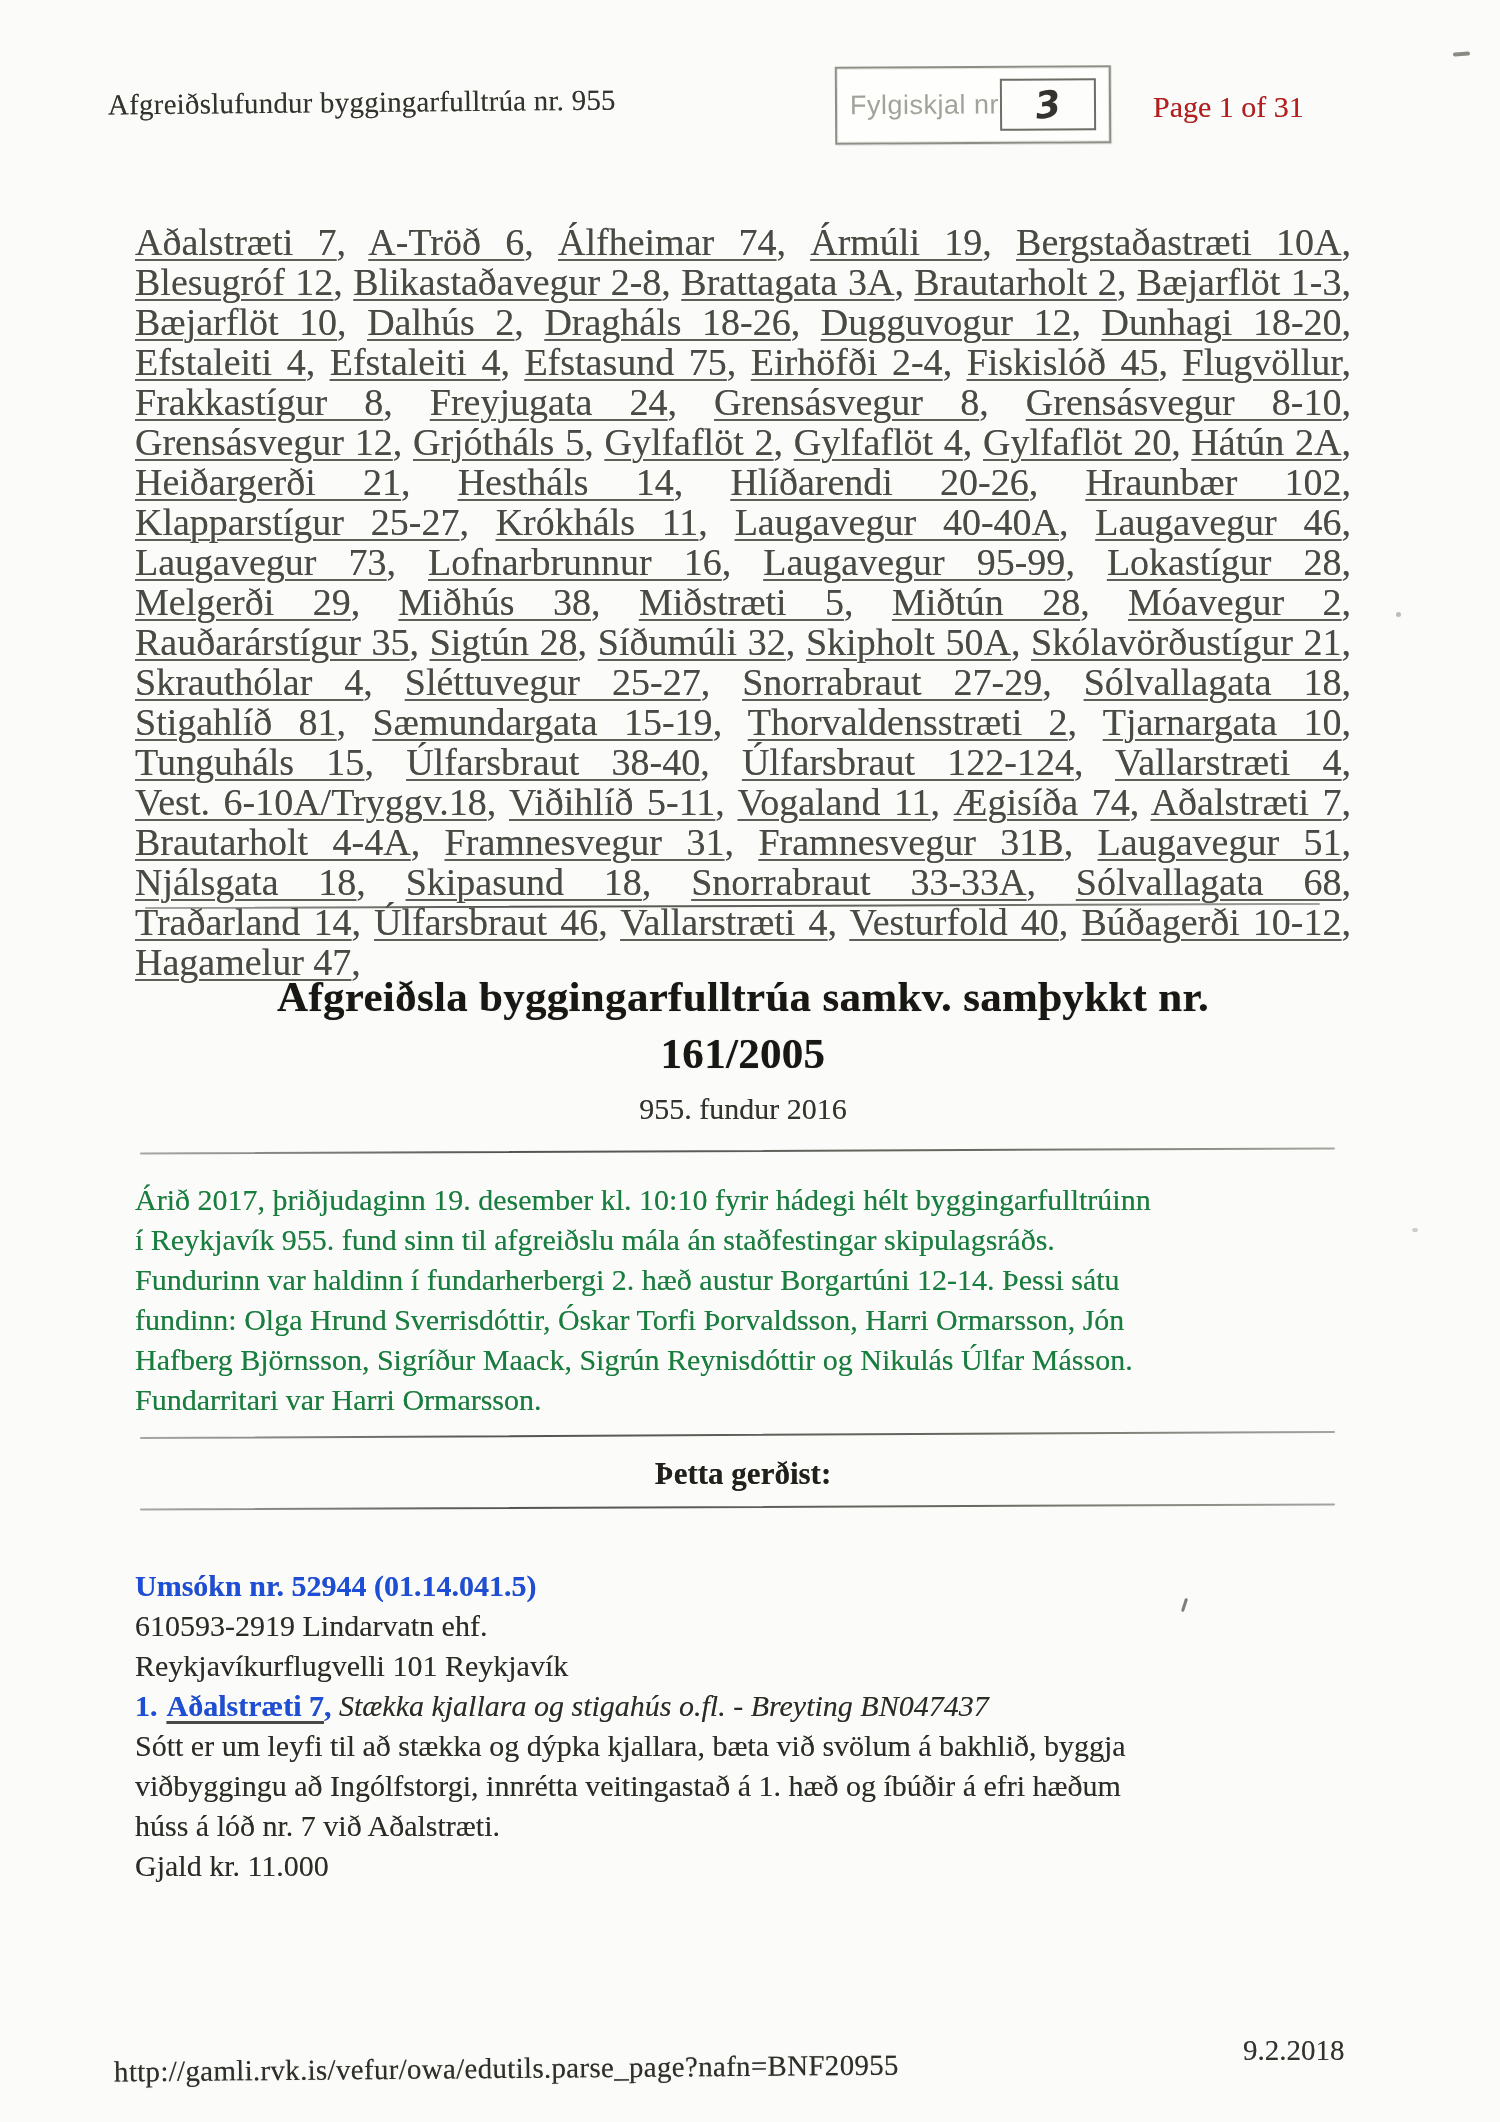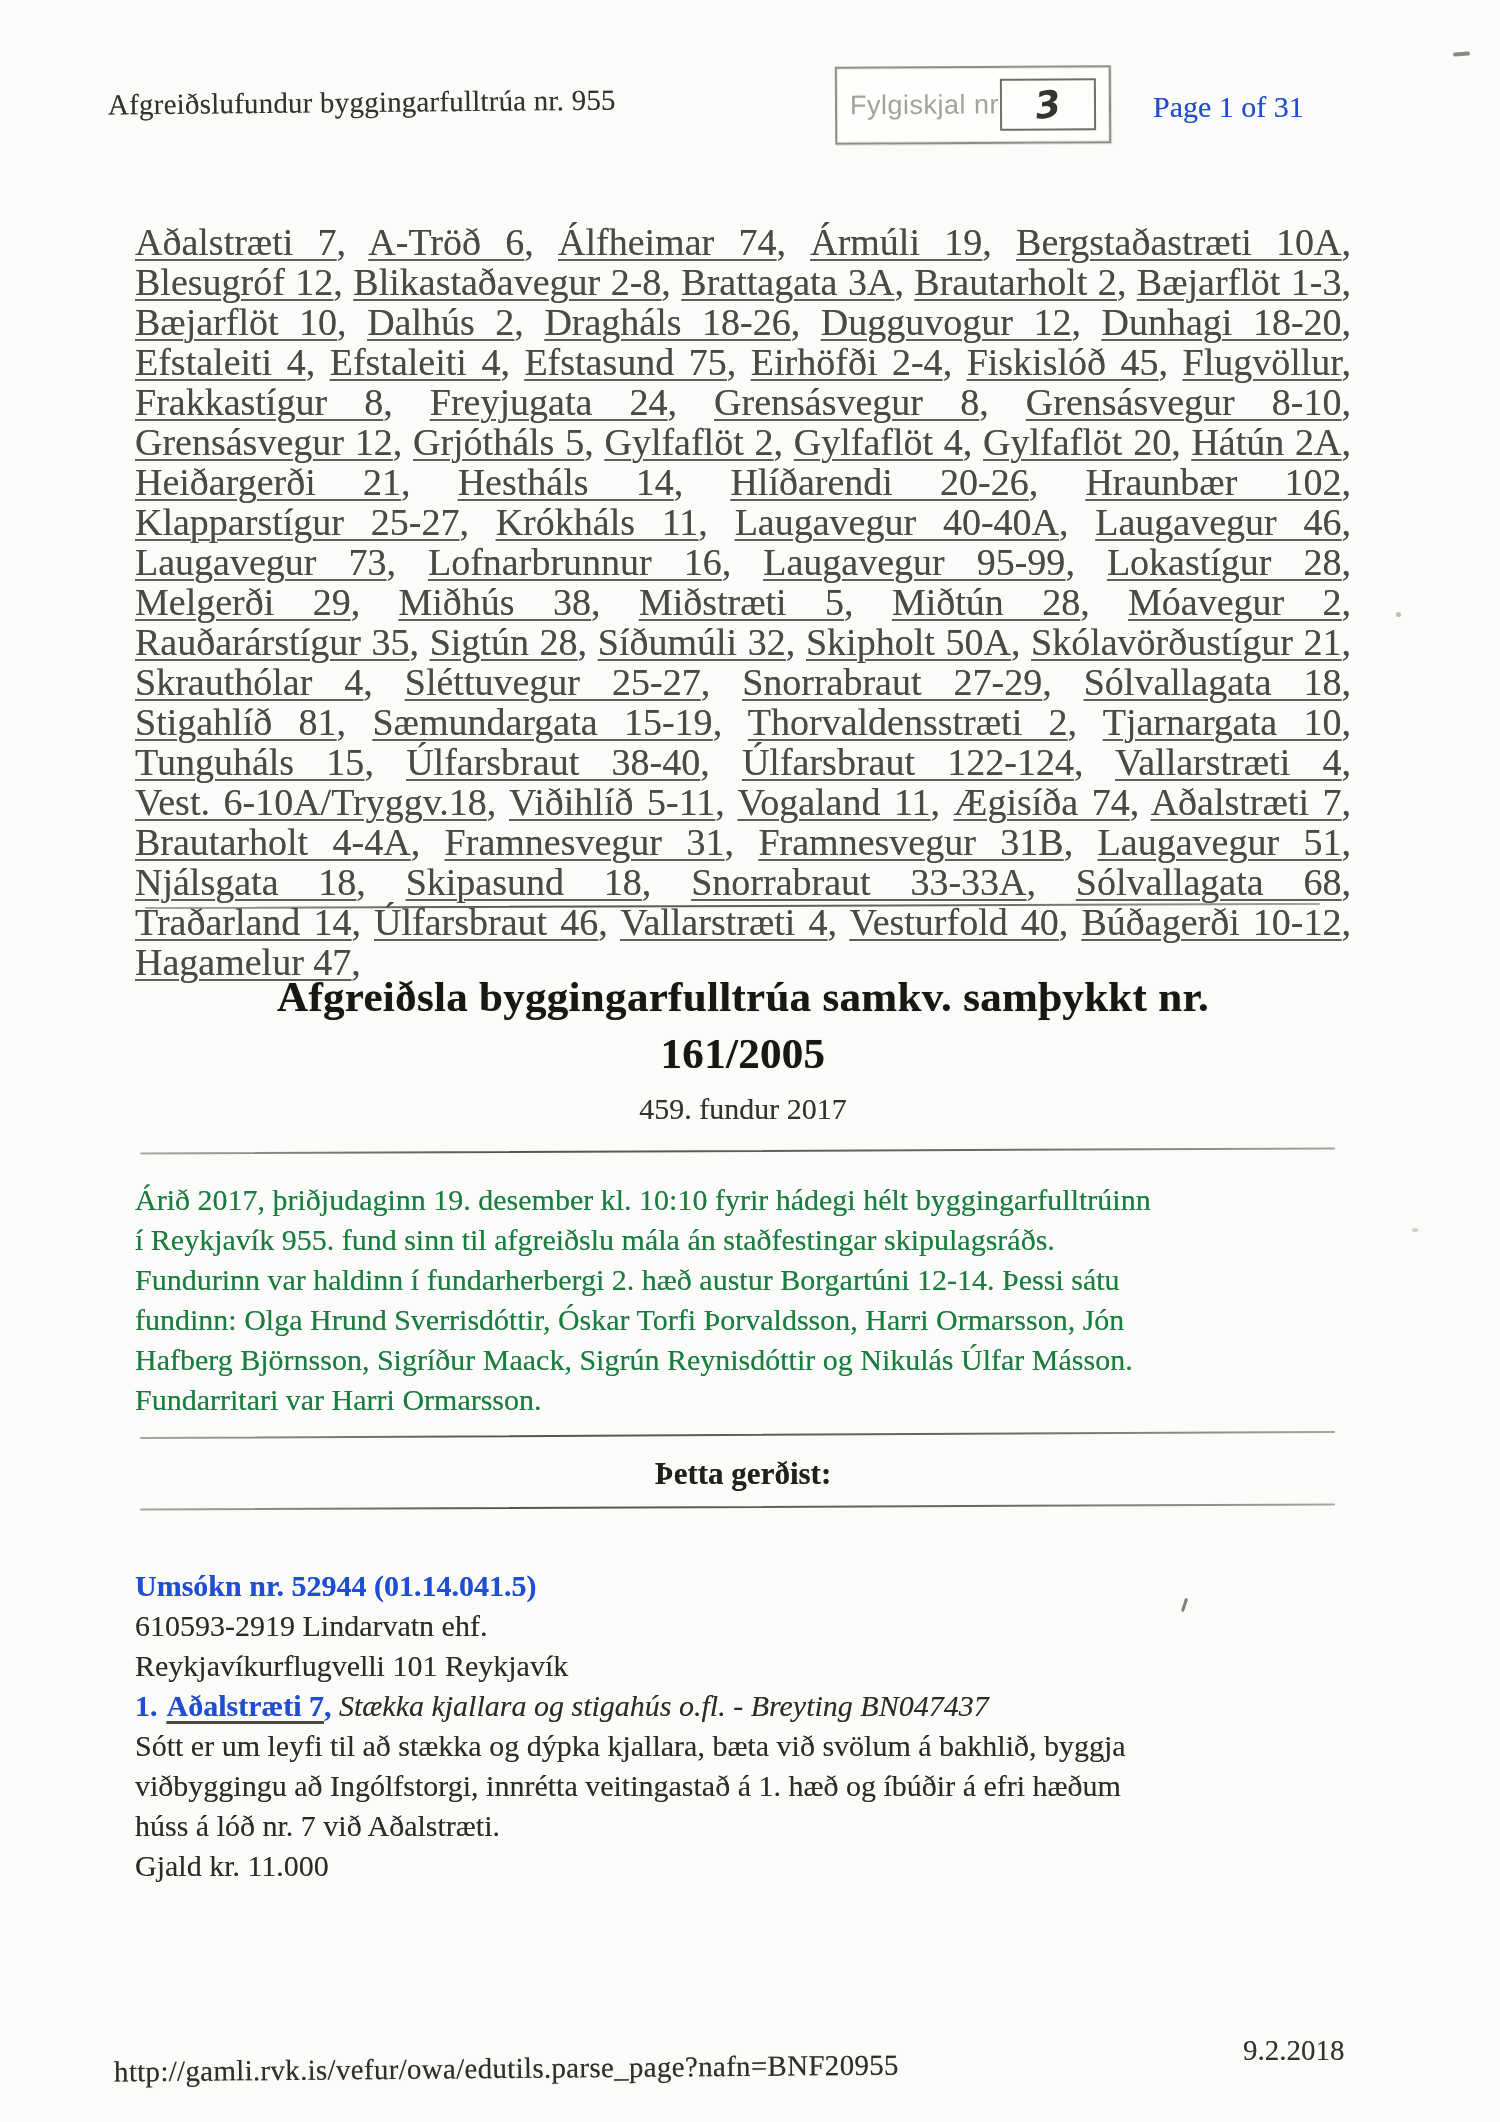--- a/index.html
+++ b/index.html
@@ -31,21 +31,21 @@
   .fylgiskjal-inner {
     position:absolute; right:13px; top:11px; width:92px; height:48px;
     border:2px solid #6e6d66; background:#fdfdfb;
     display:flex; align-items:center; justify-content:center;
   }
   .fylgiskjal-number {
     font-family:"DejaVu Sans",sans-serif; font-style:italic; font-weight:bold;
     font-size:37px; color:#34332f; transform:rotate(-7deg); line-height:1;
   }
   .page-indicator {
-    left:1153px; top:90px; font-size:30px; color:#1d4ed8;
+    left:1153px; top:90px; font-size:30px; color:#b91c1c;
     text-shadow:0 0 0.6px rgba(58,57,52,0.5);
   }
   .corner-dash {
     left:1453px; top:52px; width:17px; height:4px; background:#8a8982;
     transform:rotate(-4deg); border-radius:2px;
   }
 
   
   .street-list {
     left:135px; top:222px; width:1216px;
@@ -144,21 +144,21 @@
   <div class="abs corner-dash"></div>
 
   <div class="abs street-list"><span class="street-link">Aðalstræti 7</span>, <span class="street-link">A-Tröð 6</span>, <span class="street-link">Álfheimar 74</span>, <span class="street-link">Ármúli 19</span>, <span class="street-link">Bergstaðastræti 10A</span>, <span class="street-link">Blesugróf 12</span>, <span class="street-link">Blikastaðavegur 2-8</span>, <span class="street-link">Brattagata 3A</span>, <span class="street-link">Brautarholt 2</span>, <span class="street-link">Bæjarflöt 1-3</span>, <span class="street-link">Bæjarflöt 10</span>, <span class="street-link">Dalhús 2</span>, <span class="street-link">Dragháls 18-26</span>, <span class="street-link">Dugguvogur 12</span>, <span class="street-link">Dunhagi 18-20</span>, <span class="street-link">Efstaleiti 4</span>, <span class="street-link">Efstaleiti 4</span>, <span class="street-link">Efstasund 75</span>, <span class="street-link">Eirhöfði 2-4</span>, <span class="street-link">Fiskislóð 45</span>, <span class="street-link">Flugvöllur</span>, <span class="street-link">Frakkastígur 8</span>, <span class="street-link">Freyjugata 24</span>, <span class="street-link">Grensásvegur 8</span>, <span class="street-link">Grensásvegur 8-10</span>, <span class="street-link">Grensásvegur 12</span>, <span class="street-link">Grjótháls 5</span>, <span class="street-link">Gylfaflöt 2</span>, <span class="street-link">Gylfaflöt 4</span>, <span class="street-link">Gylfaflöt 20</span>, <span class="street-link">Hátún 2A</span>, <span class="street-link">Heiðargerði 21</span>, <span class="street-link">Hestháls 14</span>, <span class="street-link">Hlíðarendi 20-26</span>, <span class="street-link">Hraunbær 102</span>, <span class="street-link">Klapparstígur 25-27</span>, <span class="street-link">Krókháls 11</span>, <span class="street-link">Laugavegur 40-40A</span>, <span class="street-link">Laugavegur 46</span>, <span class="street-link">Laugavegur 73</span>, <span class="street-link">Lofnarbrunnur 16</span>, <span class="street-link">Laugavegur 95-99</span>, <span class="street-link">Lokastígur 28</span>, <span class="street-link">Melgerði 29</span>, <span class="street-link">Miðhús 38</span>, <span class="street-link">Miðstræti 5</span>, <span class="street-link">Miðtún 28</span>, <span class="street-link">Móavegur 2</span>, <span class="street-link">Rauðarárstígur 35</span>, <span class="street-link">Sigtún 28</span>, <span class="street-link">Síðumúli 32</span>, <span class="street-link">Skipholt 50A</span>, <span class="street-link">Skólavörðustígur 21</span>, <span class="street-link">Skrauthólar 4</span>, <span class="street-link">Sléttuvegur 25-27</span>, <span class="street-link">Snorrabraut 27-29</span>, <span class="street-link">Sólvallagata 18</span>, <span class="street-link">Stigahlíð 81</span>, <span class="street-link">Sæmundargata 15-19</span>, <span class="street-link">Thorvaldensstræti 2</span>, <span class="street-link">Tjarnargata 10</span>, <span class="street-link">Tunguháls 15</span>, <span class="street-link">Úlfarsbraut 38-40</span>, <span class="street-link">Úlfarsbraut 122-124</span>, <span class="street-link">Vallarstræti 4</span>, <span class="street-link">Vest. 6-10A/Tryggv.18</span>, <span class="street-link">Viðihlíð 5-11</span>, <span class="street-link">Vogaland 11</span>, <span class="street-link">Ægisíða 74</span>, <span class="street-link">Aðalstræti 7</span>, <span class="street-link">Brautarholt 4-4A</span>, <span class="street-link">Framnesvegur 31</span>, <span class="street-link">Framnesvegur 31B</span>, <span class="street-link">Laugavegur 51</span>, <span class="street-link">Njálsgata 18</span>, <span class="street-link">Skipasund 18</span>, <span class="street-link">Snorrabraut 33-33A</span>, <span class="street-link">Sólvallagata 68</span>, <span class="street-link">Traðarland 14</span>, <span class="street-link">Úlfarsbraut 46</span>, <span class="street-link">Vallarstræti 4</span>, <span class="street-link">Vesturfold 40</span>, <span class="street-link">Búðagerði 10-12</span>, <span class="street-link">Hagamelur 47</span>, </div>
 
   <div class="abs rule rule-1"></div>
 
   <div class="abs doc-title">
     <div>Afgreiðsla byggingarfulltrúa samkv. samþykkt nr.</div>
     <div>161/2005</div>
   </div>
-  <div class="abs doc-subtitle">459. fundur 2017</div>
+  <div class="abs doc-subtitle">955. fundur 2016</div>
 
   <div class="abs rule rule-2"></div>
 
   <div class="abs intro">
       <div>Árið 2017, þriðjudaginn 19. desember kl. 10:10 fyrir hádegi hélt byggingarfulltrúinn</div>
       <div>í Reykjavík 955. fund sinn til afgreiðslu mála án staðfestingar skipulagsráðs.</div>
       <div>Fundurinn var haldinn í fundarherbergi 2. hæð austur Borgartúni 12-14. Þessi sátu</div>
       <div>fundinn: Olga Hrund Sverrisdóttir, Óskar Torfi Þorvaldsson, Harri Ormarsson, Jón</div>
       <div>Hafberg Björnsson, Sigríður Maack, Sigrún Reynisdóttir og Nikulás Úlfar Másson.</div>
       <div>Fundarritari var Harri Ormarsson.</div>

